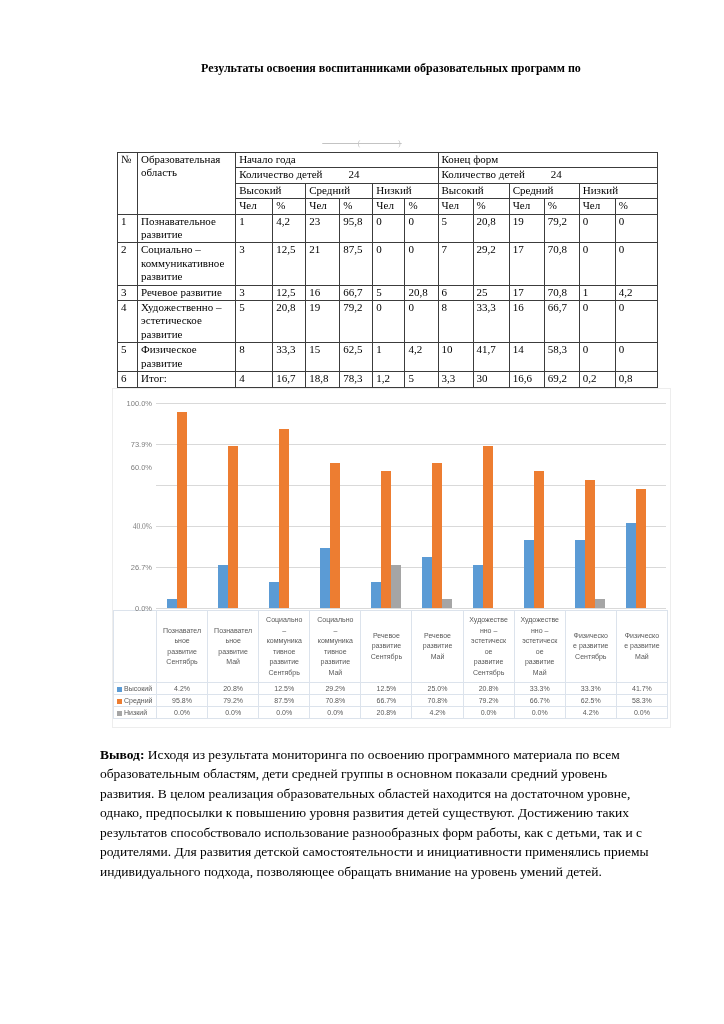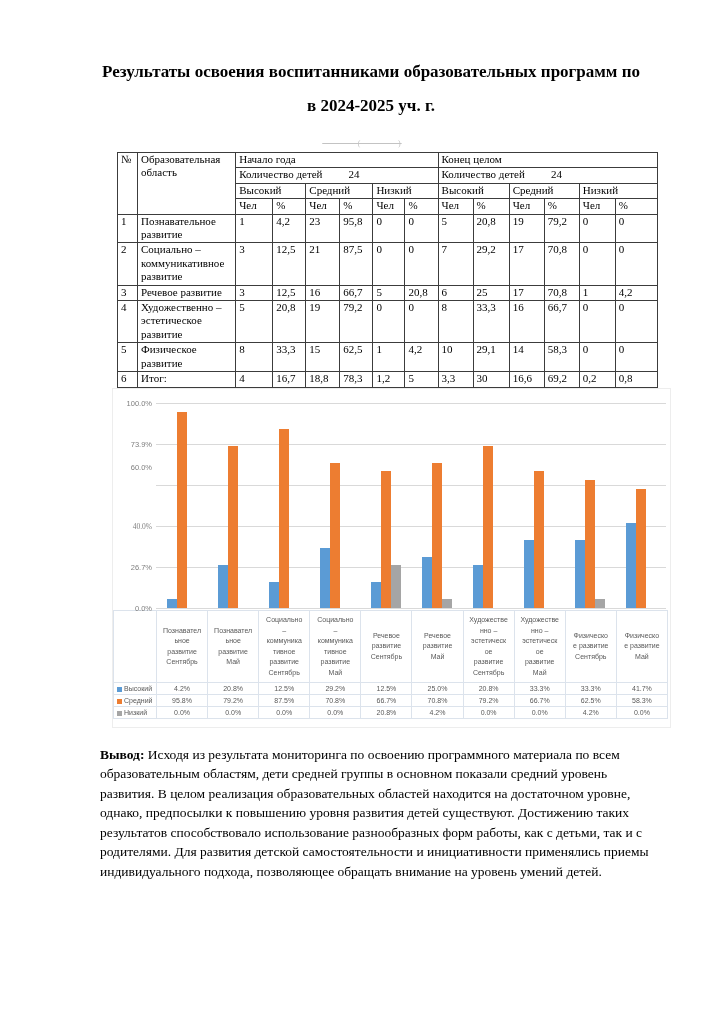--- a/index.html
+++ b/index.html
@@ -1,21 +1,21 @@
 <!DOCTYPE html>
 <html><head>
 <meta charset="utf-8">
 <style>
   html,body{margin:0;padding:0;background:#e9e9e9;}
   .page{position:relative;width:724px;height:1024px;background:#ffffff;margin:0 auto;
         font-family:"Liberation Serif", serif;color:#000;overflow:hidden;}
 
   
-  .title{position:absolute;top:60px;left:88px;width:566px;text-align:center;
-         font-weight:bold;font-size:17px;line-height:1.45;}
+  .title{position:absolute;top:60px;left:108px;width:566px;text-align:center;
+         font-weight:bold;font-size:12px;line-height:1.45;}
   .title-line3{margin-top:9px;}
   .remnant{position:absolute;top:139px;left:0;width:724px;text-align:center;
            color:#c3c3c3;font-size:8px;letter-spacing:1px;text-decoration:line-through;}
 
   
   table.results{position:absolute;top:152px;left:117px;width:541px;border-collapse:collapse;
                 font-size:11px;line-height:1.22;table-layout:fixed;}
   table.results th, table.results td{border:1px solid #3c3c3c;padding:0px 3px 1px 3px;
                 text-align:left;font-weight:normal;vertical-align:top;overflow:hidden;}
   .count-gap{display:inline-block;margin-left:26px;}
@@ -45,21 +45,20 @@
               font-size:13.5px;line-height:1.44;}
   .conclusion b{font-weight:bold;}
 </style>
 </head>
 <body>
 
 <div class="page">
 
   <div class="title">
     <div>Результаты освоения воспитанниками образовательных программ по</div>
-    <div class="title-line3">в 2024-2025 уч. г.</div>
   </div>
 
   <div class="remnant">---- ---- (----------)</div>
 
   <table class="results">
     <colgroup>
       <col style="width:20px">
         <col style="width:98px">
       <col style="width:37px">
         <col style="width:33px">
@@ -72,21 +71,21 @@
         <col style="width:35px">
         <col style="width:35px">
         <col style="width:36px">
         <col style="width:42px">
     </colgroup>
     <thead>
       <tr>
         <th rowspan="4">№</th>
         <th rowspan="4">Образовательная область</th>
         <th colspan="6">Начало года</th>
-        <th colspan="6">Конец целом</th>
+        <th colspan="6">Конец форм</th>
       </tr>
       <tr>
         <th colspan="6"><span>Количество детей</span><span class="count-gap">24</span></th>
         <th colspan="6"><span>Количество детей</span><span class="count-gap">24</span></th>
       </tr>
       <tr>
         <th colspan="2">Высокий</th>
         <th colspan="2">Средний</th>
         <th colspan="2">Низкий</th>
         <th colspan="2">Высокий</th>
@@ -176,21 +175,21 @@
         <tr>
           <td>5</td>
           <td>Физическое развитие</td>
           <td>8</td>
           <td>33,3</td>
           <td>15</td>
           <td>62,5</td>
           <td>1</td>
           <td>4,2</td>
           <td>10</td>
-          <td>29,1</td>
+          <td>41,7</td>
           <td>14</td>
           <td>58,3</td>
           <td>0</td>
           <td>0</td>
         </tr>
         <tr>
           <td>6</td>
           <td>Итог:</td>
           <td>4</td>
           <td>16,7</td>

